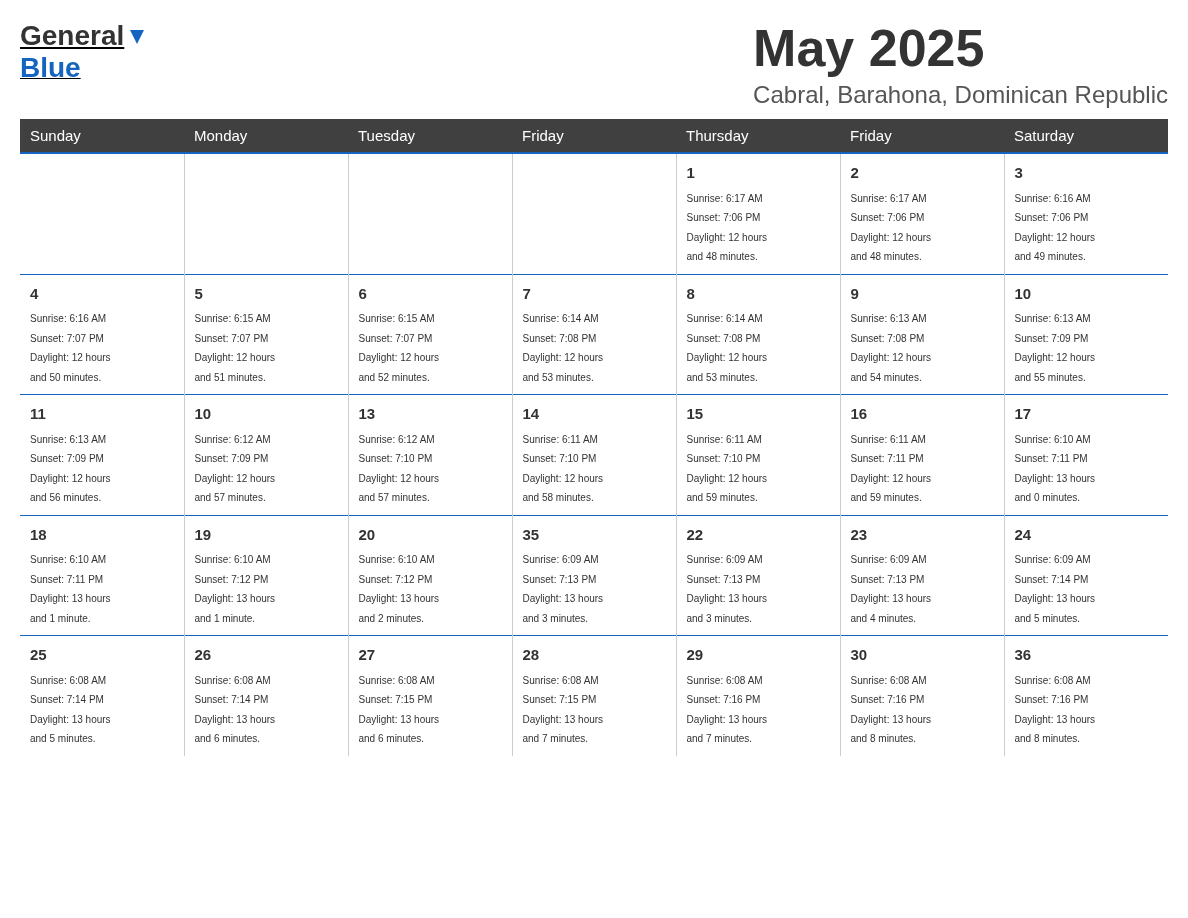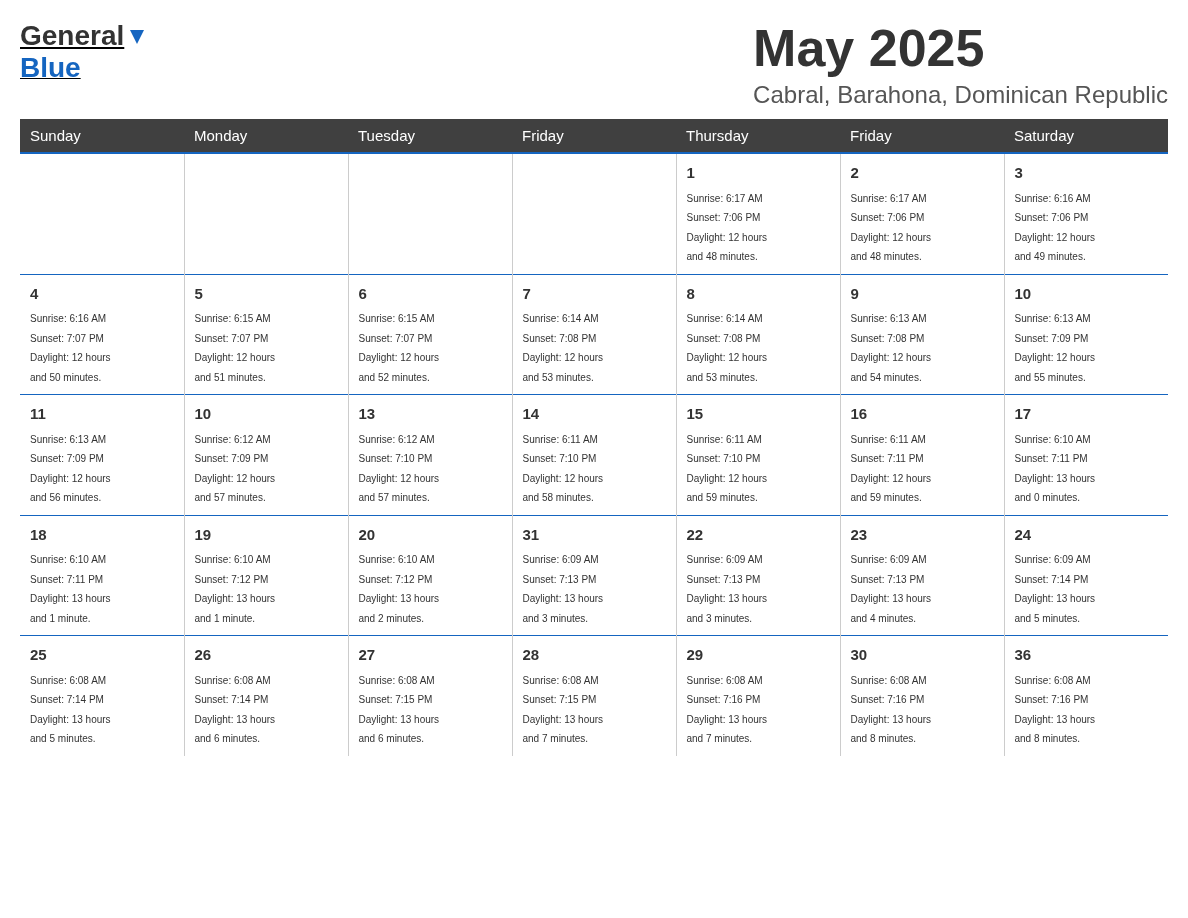--- a/index.html
+++ b/index.html
@@ -199,21 +199,21 @@
 Daylight: 13 hours
 and 1 minute.</span></td>
         <td><span class="day-num">19</span><span class="day-info" style="white-space: pre-line;">Sunrise: 6:10 AM
 Sunset: 7:12 PM
 Daylight: 13 hours
 and 1 minute.</span></td>
         <td><span class="day-num">20</span><span class="day-info" style="white-space: pre-line;">Sunrise: 6:10 AM
 Sunset: 7:12 PM
 Daylight: 13 hours
 and 2 minutes.</span></td>
-        <td><span class="day-num">31</span><span class="day-info" style="white-space: pre-line;">Sunrise: 6:09 AM
+        <td><span class="day-num">35</span><span class="day-info" style="white-space: pre-line;">Sunrise: 6:09 AM
 Sunset: 7:13 PM
 Daylight: 13 hours
 and 3 minutes.</span></td>
         <td><span class="day-num">22</span><span class="day-info" style="white-space: pre-line;">Sunrise: 6:09 AM
 Sunset: 7:13 PM
 Daylight: 13 hours
 and 3 minutes.</span></td>
         <td><span class="day-num">23</span><span class="day-info" style="white-space: pre-line;">Sunrise: 6:09 AM
 Sunset: 7:13 PM
 Daylight: 13 hours

